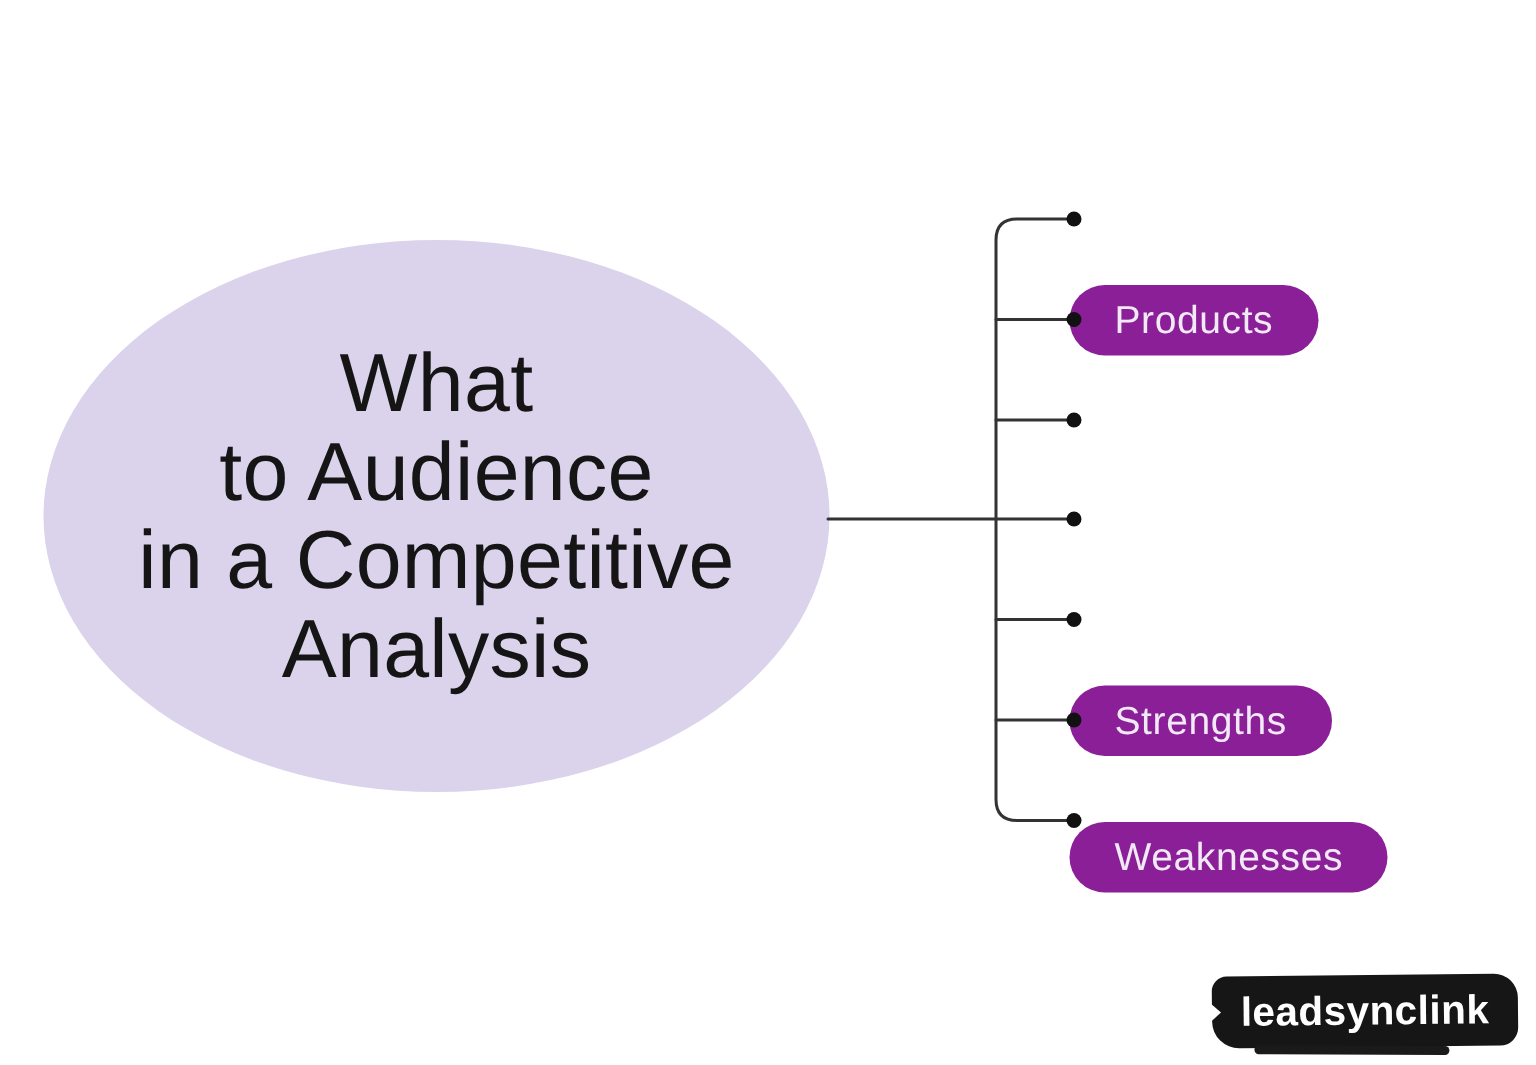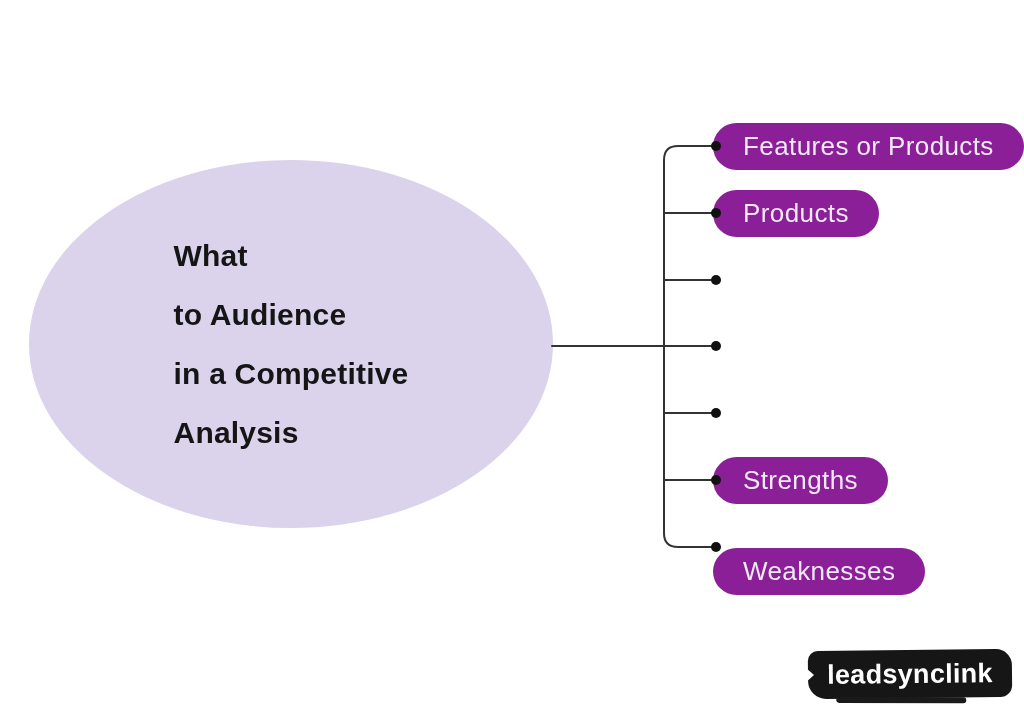--- a/index.html
+++ b/index.html
@@ -24,24 +24,24 @@
     width: 524px;
     height: 368px;
     background: #DBD2EC;
     border-radius: 50%;
     z-index: 1;
     display: flex;
     align-items: center;
     justify-content: center;
   }
   .title {
-    text-align: left;
-    font-size: 30px;
+    text-align: center;
+    font-size: 55px;
     line-height: 59px;
-    font-weight: 700;
+    font-weight: 400;
     color: #151515;
     letter-spacing: 0.2px;
   }
   .title span { display: block; }
   .node {
     position: absolute;
     left: 713px;
     height: 47px;
     line-height: 47px;
     padding: 0 30px;
@@ -121,23 +121,20 @@
 
   <div class="ellipse">
     <div class="title">
       <span>What</span>
       <span>to Audience</span>
       <span>in a Competitive</span>
       <span>Analysis</span>
     </div>
   </div>
 
-  <div class="node" style="top:122.5px">
-    <span>Features or Products</span>
-  </div>
   <div class="node" style="top:189.5px">
     <span>Products</span>
   </div>
   <div class="node" style="top:456.5px">
     <span>Strengths</span>
   </div>
   <div class="node" style="top:548px">
     <span>Weaknesses</span>
   </div>
 

